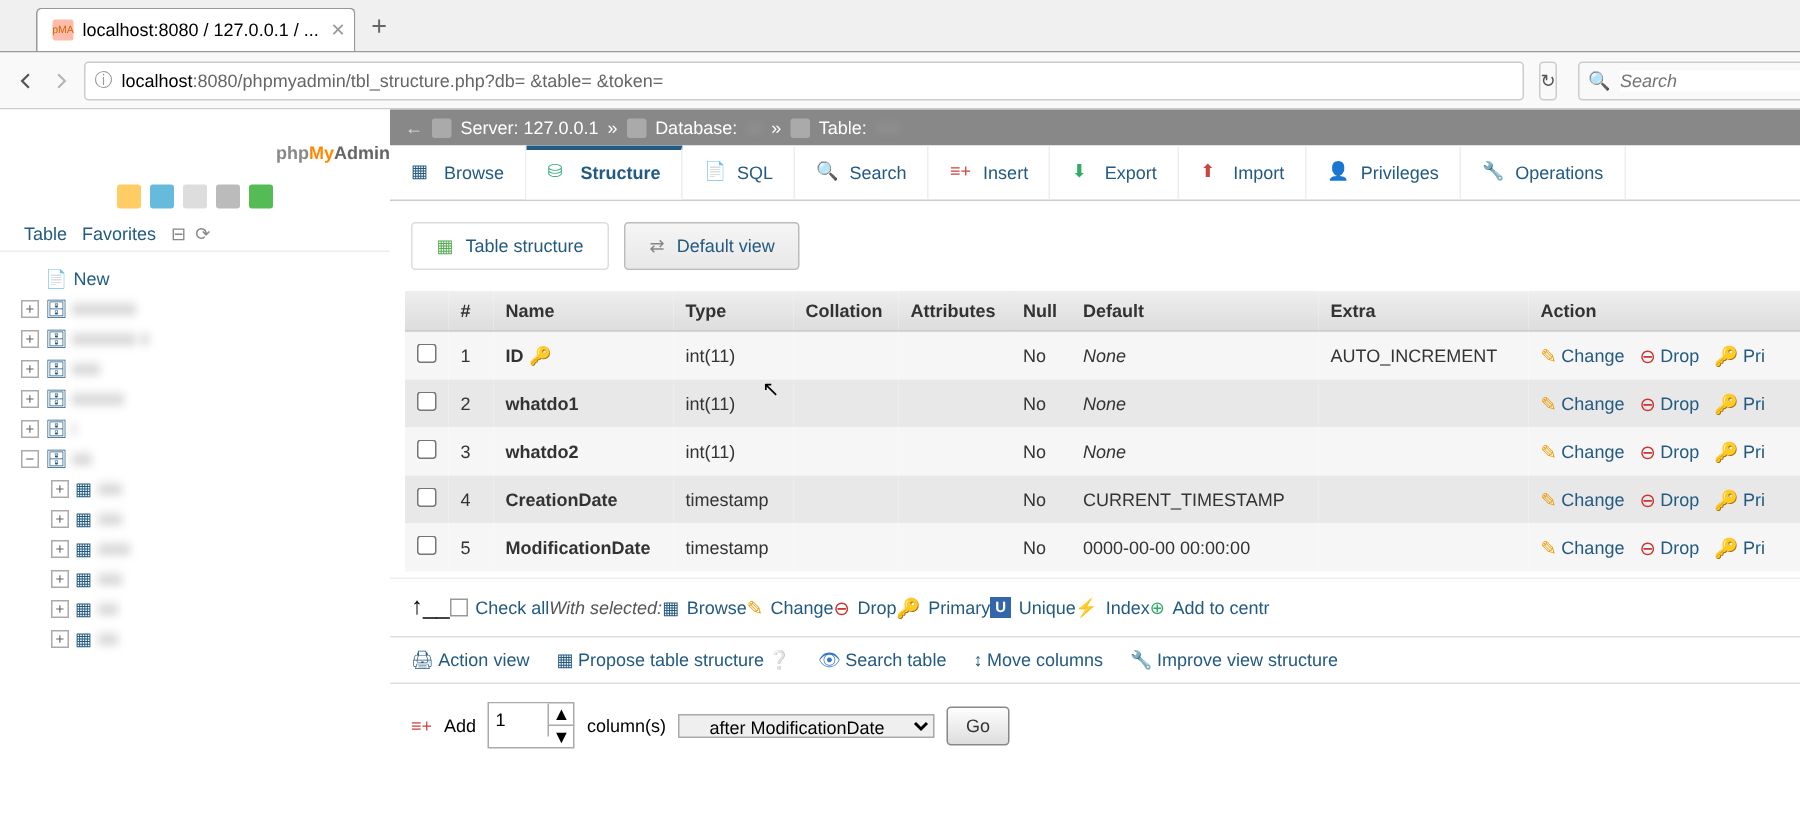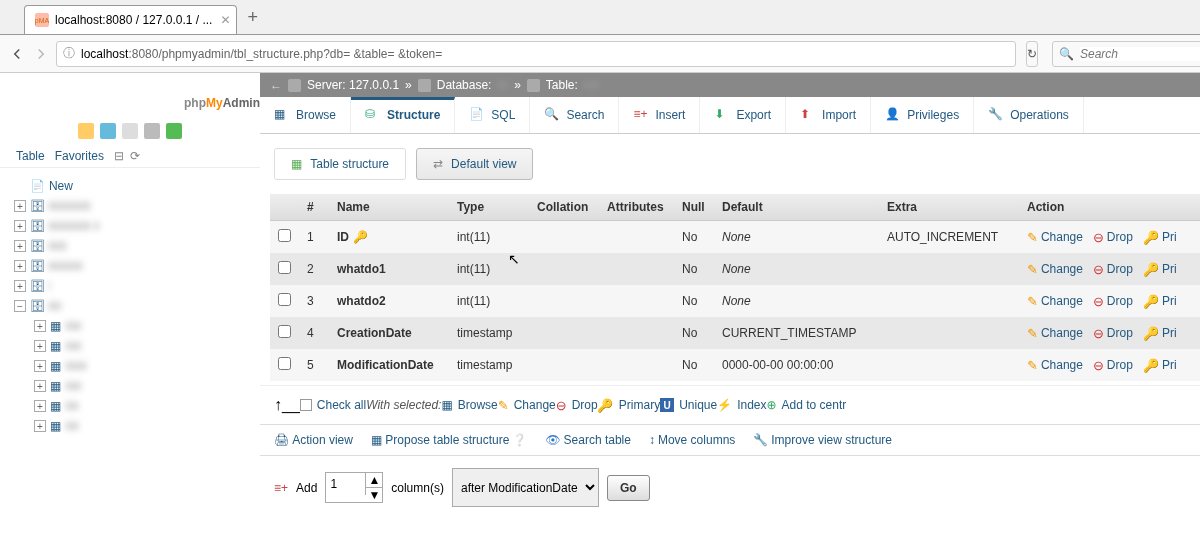--- a/index.html
+++ b/index.html
@@ -54,22 +54,22 @@
 .alink{color:#235a81;cursor:pointer;display:inline-flex;align-items:center;gap:3px}
 .actioncell{display:flex;gap:10px;align-items:center}
 .pencil{color:#e90;font-size:13px}
 .dropx{color:#c33;font-size:13px}
 .prikey{color:#eb0;font-size:13px}
 .toolbar{display:flex;align-items:center;gap:0;padding:10px 14px;border-top:1px solid #eee;flex-wrap:wrap}
 .toolbar .alink{gap:5px}
 .toolbar2{display:flex;align-items:center;gap:18px;padding:8px 14px;border-top:1px solid #ddd}
 .addrow{display:flex;align-items:center;gap:8px;padding:12px 14px;border-top:1px solid #ddd}
 .addrow input[type=text]{width:40px;height:22px;border:1px solid #aaa;padding:0 4px}
-.addrow select{height:39px;border:1px solid #aaa;padding:0 4px}
-.gobtn{padding:5px 12px;border:1px solid #888;border-radius:3px;background:linear-gradient(#fefefe,#ddd);cursor:pointer;font-weight:bold;color:#333}
+.addrow select{height:16px;border:1px solid #aaa;padding:0 16px}
+.gobtn{padding:5px 12px;border:1px solid #888;border-radius:3px;background:linear-gradient(#fefefe,#ddd);cursor:pointer;font-weight:normal;color:#333}
 .checkarrow{font-size:16px}
 .uicon{width:14px;height:14px;background:#36a;color:#fff;display:inline-flex;align-items:center;justify-content:center;font-size:10px;font-weight:bold}
 .sp{width:12px;height:12px;border:1px solid #999;display:inline-block}
 </style>
 </head>
 <body>
 
 <div class="browsertabs">
  <div class="tab">
   <span class="tabicon">pMA</span>

